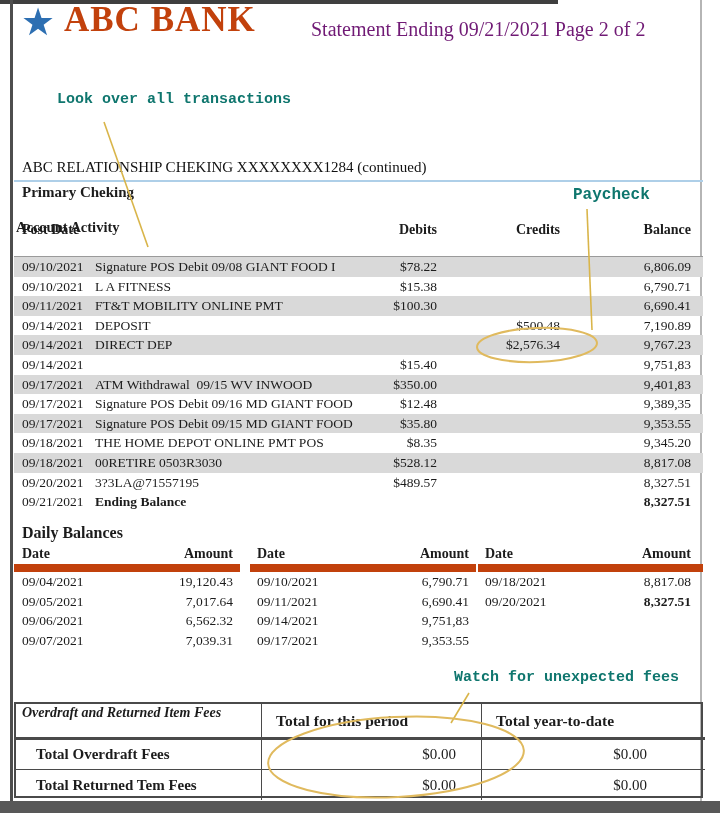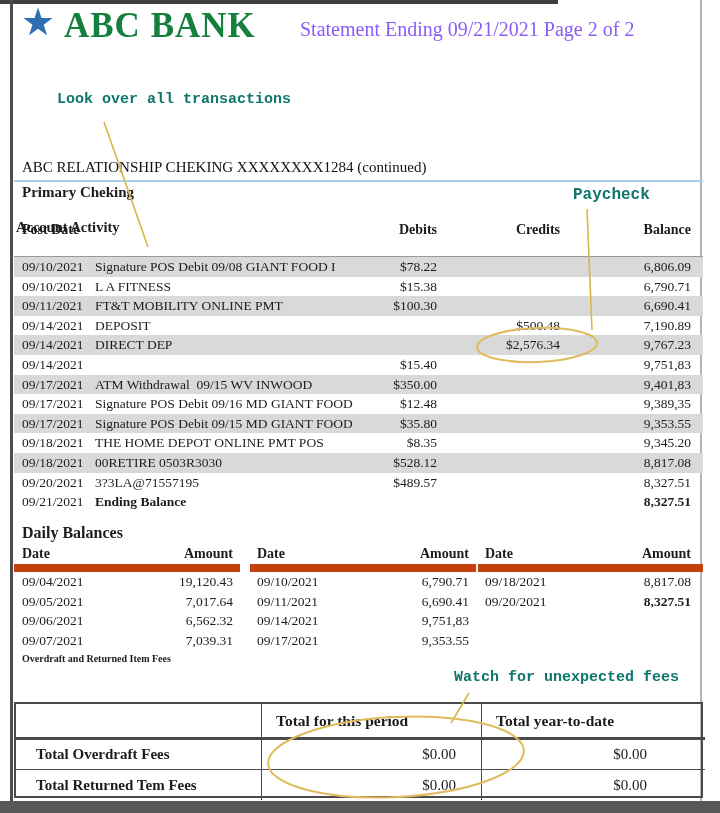--- a/index.html
+++ b/index.html
@@ -7,23 +7,23 @@
         font-family:"Liberation Serif","DejaVu Serif",serif;color:#1c1c1c;}
   
   .edge-top{position:absolute;left:0;top:0;width:558px;height:4px;background:#3f3f3f;}
   .edge-left{position:absolute;left:10px;top:0;width:3px;height:802px;background:#4e4e4e;}
   .edge-right{position:absolute;left:700px;top:0;width:2px;height:802px;background:#b5b5b5;}
   .edge-bottom{position:absolute;left:0;top:801px;width:720px;height:12px;background:#585858;}
 
   
   .star{position:absolute;left:21px;top:0px;font-size:38px;color:#2d6fb2;
         font-family:"DejaVu Sans",sans-serif;}
-  .bank-name{position:absolute;left:64px;top:6px;font-size:35px;font-weight:bold;
-        color:#15803d;letter-spacing:1px;}
-  .stmt-title{position:absolute;left:300px;top:18px;font-size:20px;color:#8b5cf6;}
+  .bank-name{position:absolute;left:64px;top:0;font-size:35px;font-weight:bold;
+        color:#c2410c;letter-spacing:1px;}
+  .stmt-title{position:absolute;left:311px;top:18px;font-size:20px;color:#701a75;}
 
   
   .note{position:absolute;font-family:Liberation Mono, monospace;
         font-weight:bold;color:#0f766e;}
   .note1{left:57px;top:91px;font-size:15px;}
   .note2{left:573px;top:186px;font-size:16px;}
   .note3{left:454px;top:669px;font-size:15px;}
 
   
   .acct-heading{position:absolute;left:22px;top:159px;font-size:15px;color:#111;}
@@ -53,21 +53,21 @@
   .db-g2{left:250px;width:226px;}
   .db-g3{left:478px;width:225px;}
   .db-head{display:flex;justify-content:space-between;font-weight:bold;font-size:14px;
            height:17px;line-height:17px;border-bottom:8px solid #c2410c;padding:0 7px 2px 7px;}
   .db-row{display:flex;justify-content:space-between;font-size:13.5px;height:19.5px;
           line-height:19.5px;padding:0 7px;}
   .db-g1 .db-head,.db-g1 .db-row{padding-left:8px;}
   .db-g3 .db-head,.db-g3 .db-row{padding-right:12px;}
 
   
-  .fees-title{position:absolute;left:22px;top:653px;font-size:10px;font-weight:bold;}
+  .fees-title{position:absolute;left:22px;top:705px;font-size:14px;font-weight:bold;font-style:italic;}
   .fees-table{position:absolute;left:14px;top:702px;width:689px;height:96px;
       display:grid;grid-template-columns:246px 220px 223px;grid-template-rows:36px 30px 30px;
       border:2px solid #4a4a4a;box-sizing:border-box;font-size:15px;}
   .fcell{border-right:1px solid #4a4a4a;border-bottom:1px solid #4a4a4a;
       display:flex;align-items:center;box-sizing:border-box;}
   .fcell:nth-child(3n){border-right:none;}
   .fhead{font-weight:bold;border-bottom:3px solid #4a4a4a;padding-left:14px;font-size:15.5px;}
   .flabel{font-weight:bold;padding-left:20px;}
   .fval{justify-content:flex-end;font-size:15px;}
   .fval.period{padding-right:25px;}

